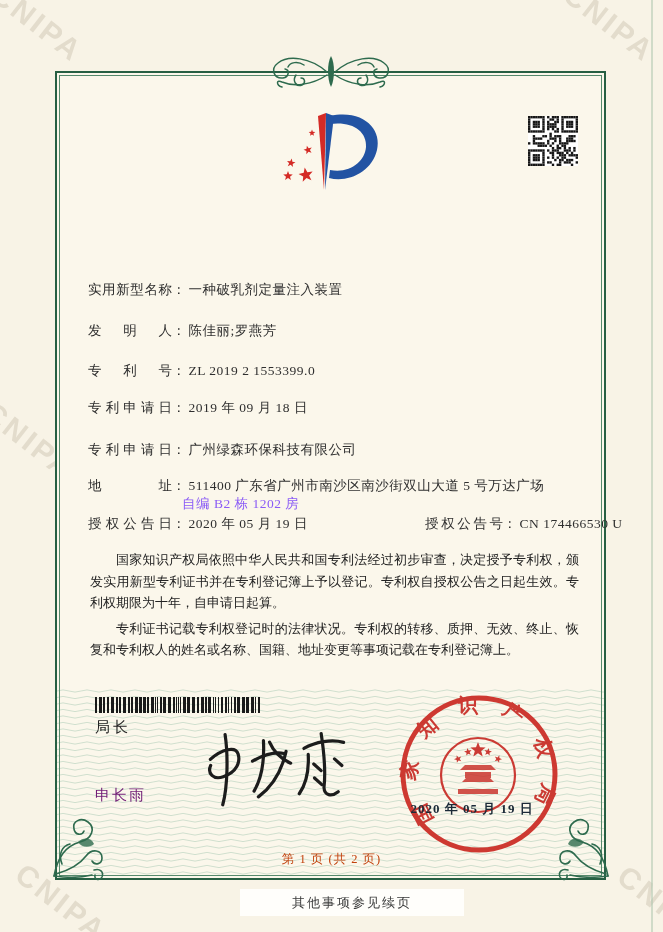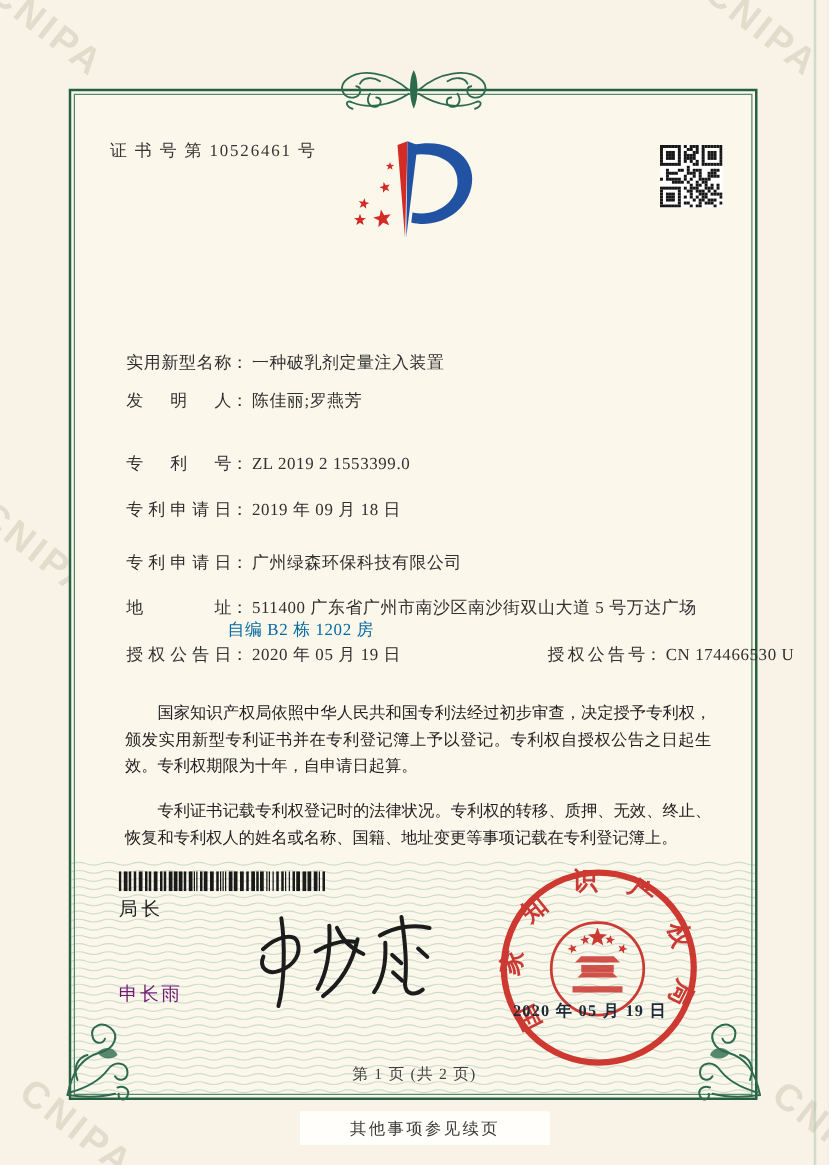--- a/index.html
+++ b/index.html
@@ -14,39 +14,39 @@
              transform:rotate(38deg);white-space:nowrap;user-select:none;}
   .wm-light{color:rgba(168,156,132,.15);}
   .red-ring{position:absolute;left:252px;top:78px;width:166px;height:166px;border-radius:50%;
             border:13px solid rgba(205,80,70,.06);}
   .cert-no{position:absolute;left:88px;top:112px;font-size:13.5px;letter-spacing:1.5px;color:#333;}
   .qr{position:absolute;left:528px;top:116px;width:50px;height:50px;background:#fff;}
   .logo{position:absolute;left:268px;top:100px;width:132px;height:96px;}
   .title{position:absolute;left:55px;top:202px;width:553px;text-align:center;
          font-size:32px;font-weight:bold;letter-spacing:8px;color:#1d1d1d;}
   .row{position:absolute;left:88px;width:500px;font-size:13.5px;color:#2f2f2f;white-space:nowrap;}
-  .lbl{display:inline-block;width:84px;text-align:justify;text-align-last:justify;vertical-align:top;margin-left:13px;}
+  .lbl{display:inline-block;width:84px;text-align:justify;text-align-last:justify;vertical-align:top;}
   .colon{display:inline-block;margin-right:3px;}
   .val{letter-spacing:.5px;}
-  .addr2{position:absolute;left:182px;font-size:13.5px;color:#0369a1;letter-spacing:.5px;}
+  .addr2{position:absolute;left:182px;font-size:13.5px;color:#8b5cf6;letter-spacing:.5px;}
   .pair2{position:absolute;left:337px;top:0;white-space:nowrap;}
   .paras{position:absolute;left:86px;top:545px;width:497px;font-size:13px;line-height:21.5px;
          text-align:justify;color:#222;}
-  .paras p{margin:14px;text-indent:2em;}
+  .paras p{margin:4px;text-indent:2em;}
   .waves{position:absolute;left:57px;top:687px;width:547px;height:191px;}
   .barcode{position:absolute;left:95px;top:697px;width:168px;height:16px;}
   .director-label{position:absolute;left:95px;top:718px;font-size:15px;letter-spacing:3px;color:#222;}
   .director-name{position:absolute;left:95px;top:786px;font-size:15px;letter-spacing:2px;color:#701a75;}
   .signature{position:absolute;left:193px;top:726px;width:165px;height:88px;}
   .seal{position:absolute;left:392px;top:690px;width:174px;height:170px;opacity:.95;}
   .seal-date{position:absolute;left:396px;top:800px;width:152px;text-align:center;
              font-size:13px;font-weight:bold;color:#1b2a38;letter-spacing:1px;}
   .page-info{position:absolute;left:55px;top:851px;width:553px;text-align:center;
-             font-size:12.5px;letter-spacing:1px;color:#404040;}
-  .note-box{position:absolute;left:240px;top:889px;width:200px;height:27px;background:#fffefb;
+             font-size:12.5px;letter-spacing:1px;color:#c2410c;}
+  .note-box{position:absolute;left:240px;top:889px;width:224px;height:27px;background:#fffefb;
             text-align:center;line-height:27px;font-size:13px;letter-spacing:2px;color:#3a3a3a;}
   .flourish{position:absolute;left:236px;top:51px;width:190px;height:42px;}
   .corner-bl{position:absolute;left:46px;top:810px;width:74px;height:74px;}
   .corner-br{position:absolute;left:542px;top:810px;width:74px;height:74px;}
 </style>
 </head>
 <body>
 
 <div class="page">
 
@@ -118,21 +118,20 @@
       <path d="M16,54 C12,44 16,36 24,34"></path>
       <path d="M32,32 C38,26 46,28 48,34 C44,38 36,38 32,32 Z" fill="#2e6b4e" stroke="none" opacity=".8"></path>
       <path d="M8,66 C22,68 34,68 46,65"></path>
       <path d="M48,60 C54,58 58,62 56,67 C54,71 48,70 49,65"></path>
     </g>
   </svg>
   <svg class="corner-br" viewBox="0 0 74 74">
     <use href="#corner-art" transform="translate(74,0) scale(-1,1)"></use>
   </svg>
 
-  <div class="cert-no">证 书 号 第 10526461 号</div>
 
   <svg class="logo" viewBox="0 0 132 96">
     <path d="M62,16 C96,9 114,30 109,50 C104,72 80,83 61,78 L62,70 C82,74 97,61 98,47 C99,31 84,21 62,24 Z" fill="#2253a3"></path>
     <path d="M50,16 L58,13 L56,90 Z" fill="#d42b26"></path>
     <path d="M58,13 L66,16 L57,90 Z" fill="#2253a3"></path>
     <g fill="#d42b26">
       <path d="M44.00,29.50L44.86,31.81L47.33,31.92L45.40,33.45L46.06,35.83L44.00,34.47L41.94,35.83L42.60,33.45L40.67,31.92L43.14,31.81Z"></path>
       <path d="M38.84,45.65L40.68,48.24L43.77,47.55L41.89,50.10L43.50,52.83L40.49,51.83L38.39,54.20L38.41,51.03L35.51,49.76L38.53,48.81Z"></path>
       <path d="M23.78,58.57L24.36,61.69L27.46,62.37L24.67,63.89L24.97,67.04L22.67,64.86L19.76,66.13L21.13,63.26L19.03,60.89L22.17,61.30Z"></path>
       <path d="M20.00,71.00L21.23,74.30L24.76,74.45L22.00,76.65L22.94,80.05L20.00,78.10L17.06,80.05L18.00,76.65L15.24,74.45L18.77,74.30Z"></path>
@@ -364,21 +363,21 @@
       <rect x="10" y="20" width="1" height="1" fill="#161616"></rect>
       <rect x="12" y="20" width="1" height="1" fill="#161616"></rect>
       <rect x="13" y="20" width="1" height="1" fill="#161616"></rect>
       <rect x="18" y="20" width="1" height="1" fill="#161616"></rect>
     </svg>
 
 
   <div class="row" style="top:281px">
     <span class="lbl">实用新型名称</span><span class="colon">：</span><span class="val">一种破乳剂定量注入装置</span>
   </div>
-  <div class="row" style="top:312px">
+  <div class="row" style="top:322px">
     <span class="lbl">发明人</span><span class="colon">：</span><span class="val">陈佳丽;罗燕芳</span>
   </div>
   <div class="row" style="top:362px">
     <span class="lbl">专利号</span><span class="colon">：</span><span class="val">ZL 2019 2 1553399.0</span>
   </div>
   <div class="row" style="top:399px">
     <span class="lbl">专利申请日</span><span class="colon">：</span><span class="val">2019 年 09 月 18 日</span>
   </div>
   <div class="row" style="top:441px">
     <span class="lbl">专利申请日</span><span class="colon">：</span><span class="val">广州绿森环保科技有限公司</span>

